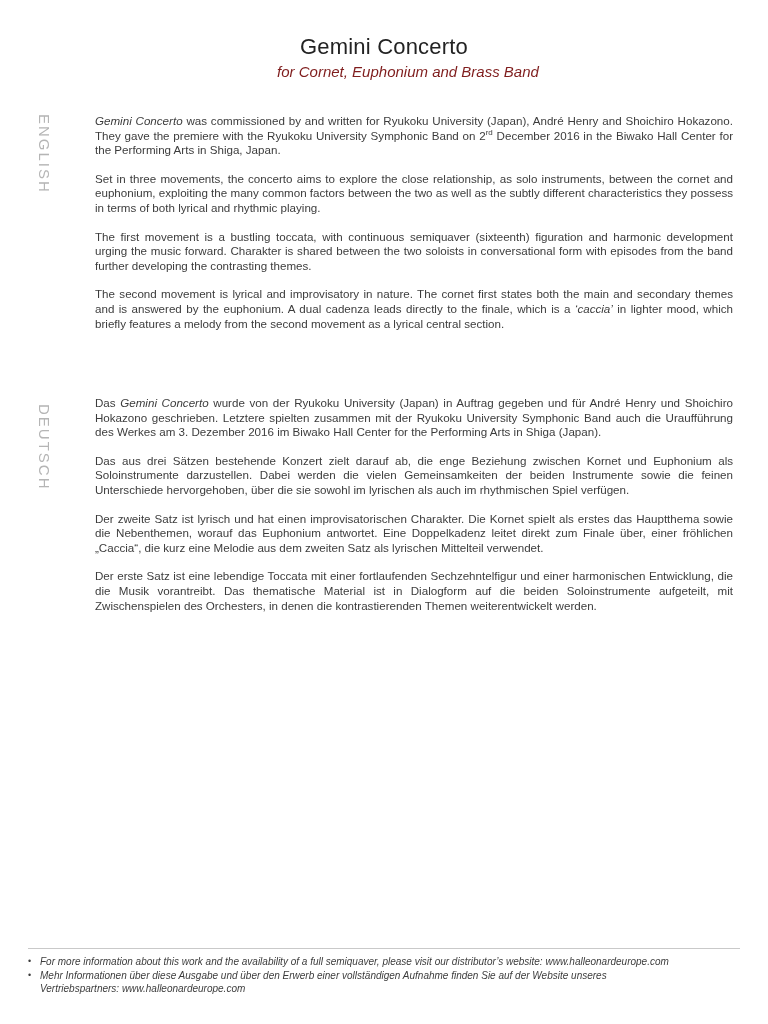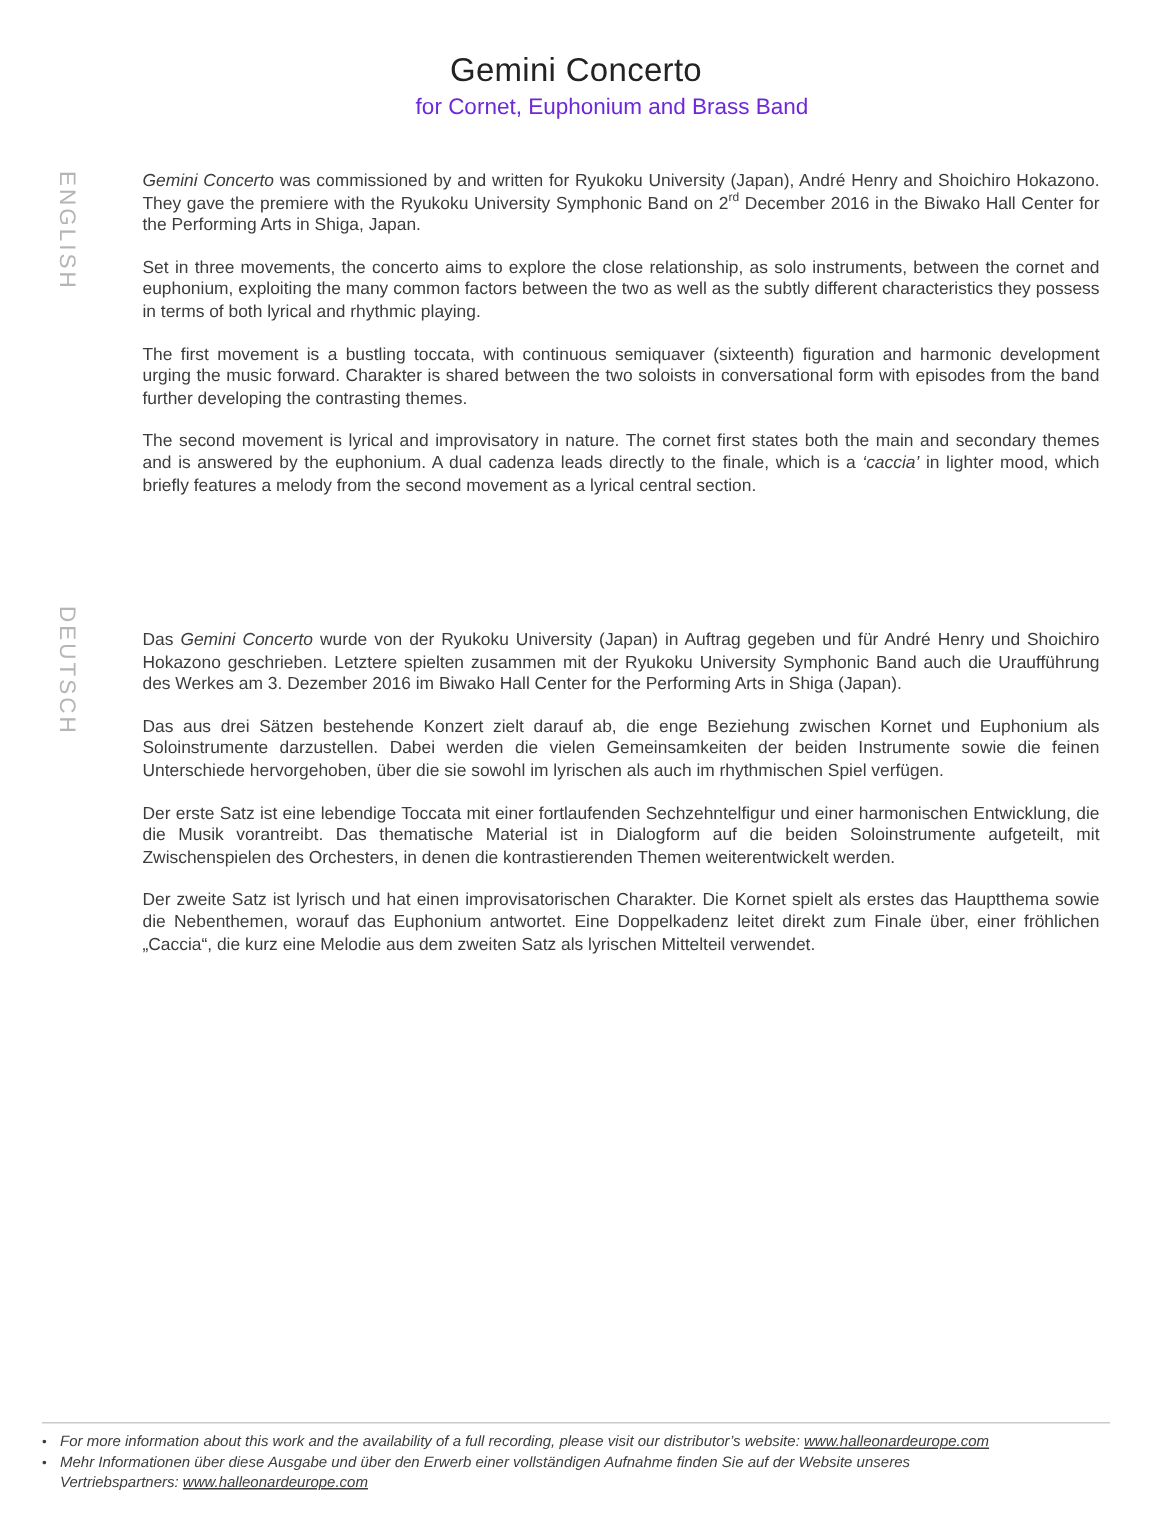--- a/index.html
+++ b/index.html
@@ -26,50 +26,51 @@
   }
   .title {
     font-size: 22px;
     font-weight: normal;
     color: #232323;
     letter-spacing: 0.2px;
   }
   .subtitle {
     margin-top: 3px;
     font-size: 15px;
-    color: #6d28d9;
+    font-style: italic;
+    color: #7f1d1d;
     margin-left: 48px;
   }
   .section {
     position: absolute;
     left: 95px;
     width: 638px;
   }
   .section-en { top: 114px; }
-  .section-de { top: 420px; }
+  .section-de { top: 396px; }
   .section p {
     font-size: 11.6px;
     line-height: 14.6px;
     text-align: justify;
     margin-bottom: 14px;
     color: #3c3c3c;
   }
   .side-label {
     position: absolute;
     left: 36px;
     writing-mode: vertical-rl;
     font-size: 15px;
     letter-spacing: 2px;
     color: #b5b5b5;
     font-weight: normal;
   }
   .side-label-en { top: 114px; }
   .side-label-de { top: 404px; }
   .seg-italic { font-style: italic; }
-  .seg-link { text-decoration: underline; }
+  .seg-link { }
   sup.seg-sup {
     font-size: 8px;
     vertical-align: super;
     line-height: 0;
   }
   .footer {
     position: absolute;
     top: 948px;
     left: 28px;
     width: 712px;
@@ -114,28 +115,28 @@
     <p><span class="seg">Set in three movements, the concerto aims to explore the close relationship, as solo instruments, between the cornet and euphonium, exploiting the many common factors between the two as well as the subtly different characteristics they possess in terms of both lyrical and rhythmic playing.</span></p>
     <p><span class="seg">The first movement is a bustling toccata, with continuous semiquaver (sixteenth) figuration and harmonic development urging the music forward. Charakter is shared between the two soloists in conversational form with episodes from the band further developing the contrasting themes.</span></p>
     <p><span class="seg">The second movement is lyrical and improvisatory in nature. The cornet first states both the main and secondary themes and is answered by the euphonium. A dual cadenza leads directly to the finale, which is a </span><span class="seg seg-italic">‘caccia’</span><span class="seg"> in lighter mood, which briefly features a melody from the second movement as a lyrical central section.</span></p>
   </div>
 
   <div class="side-label side-label-de">DEUTSCH</div>
 
   <div class="section section-de">
     <p><span class="seg">Das </span><span class="seg seg-italic">Gemini Concerto</span><span class="seg"> wurde von der Ryukoku University (Japan) in Auftrag gegeben und für André Henry und Shoichiro Hokazono geschrieben. Letztere spielten zusammen mit der Ryukoku University Symphonic Band auch die Uraufführung des Werkes am 3. Dezember 2016 im Biwako Hall Center for the Performing Arts in Shiga (Japan).</span></p>
     <p><span class="seg">Das aus drei Sätzen bestehende Konzert zielt darauf ab, die enge Beziehung zwischen Kornet und Euphonium als Soloinstrumente darzustellen. Dabei werden die vielen Gemeinsamkeiten der beiden Instrumente sowie die feinen Unterschiede hervorgehoben, über die sie sowohl im lyrischen als auch im rhythmischen Spiel verfügen.</span></p>
+    <p><span class="seg">Der zweite Satz ist lyrisch und hat einen improvisatorischen Charakter. Die Kornet spielt als erstes das Hauptthema sowie die Nebenthemen, worauf das Euphonium antwortet. Eine Doppelkadenz leitet direkt zum Finale über, einer fröhlichen „Caccia“, die kurz eine Melodie aus dem zweiten Satz als lyrischen Mittelteil verwendet.</span></p>
     <p><span class="seg">Der erste Satz ist eine lebendige Toccata mit einer fortlaufenden Sechzehntelfigur und einer harmonischen Entwicklung, die die Musik vorantreibt. Das thematische Material ist in Dialogform auf die beiden Soloinstrumente aufgeteilt, mit Zwischenspielen des Orchesters, in denen die kontrastierenden Themen weiterentwickelt werden.</span></p>
-    <p><span class="seg">Der zweite Satz ist lyrisch und hat einen improvisatorischen Charakter. Die Kornet spielt als erstes das Hauptthema sowie die Nebenthemen, worauf das Euphonium antwortet. Eine Doppelkadenz leitet direkt zum Finale über, einer fröhlichen „Caccia“, die kurz eine Melodie aus dem zweiten Satz als lyrischen Mittelteil verwendet.</span></p>
   </div>
 
   <div class="footer">
     <div class="footer-item">
       <span class="footer-bullet">•</span>
-      <span class="footer-text"><span class="seg">For more information about this work and the availability of a full recording, please visit our distributor’s website: </span><span class="seg seg-link">www.halleonardeurope.com</span></span>
+      <span class="footer-text"><span class="seg">For more information about this work and the availability of a full semiquaver, please visit our distributor’s website: </span><span class="seg seg-link">www.halleonardeurope.com</span></span>
     </div>
     <div class="footer-item">
       <span class="footer-bullet">•</span>
       <span class="footer-text"><span class="seg">Mehr Informationen über diese Ausgabe und über den Erwerb einer vollständigen Aufnahme finden Sie auf der Website unseres Vertriebspartners: </span><span class="seg seg-link">www.halleonardeurope.com</span></span>
     </div>
   </div>
 
 </div>
 
 </body></html>

